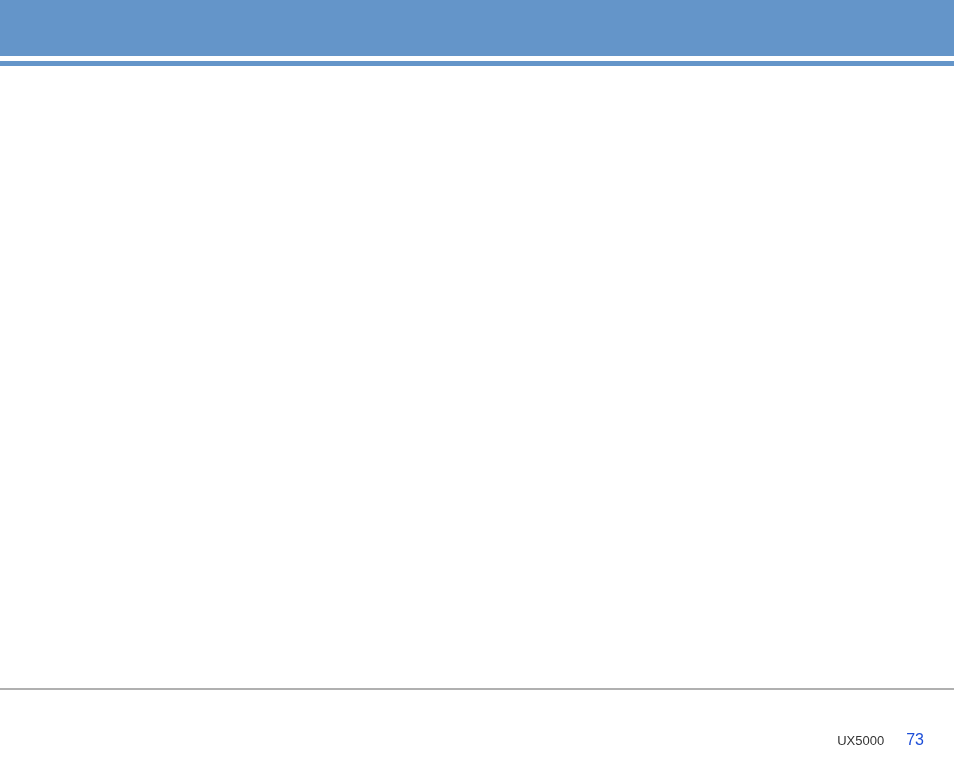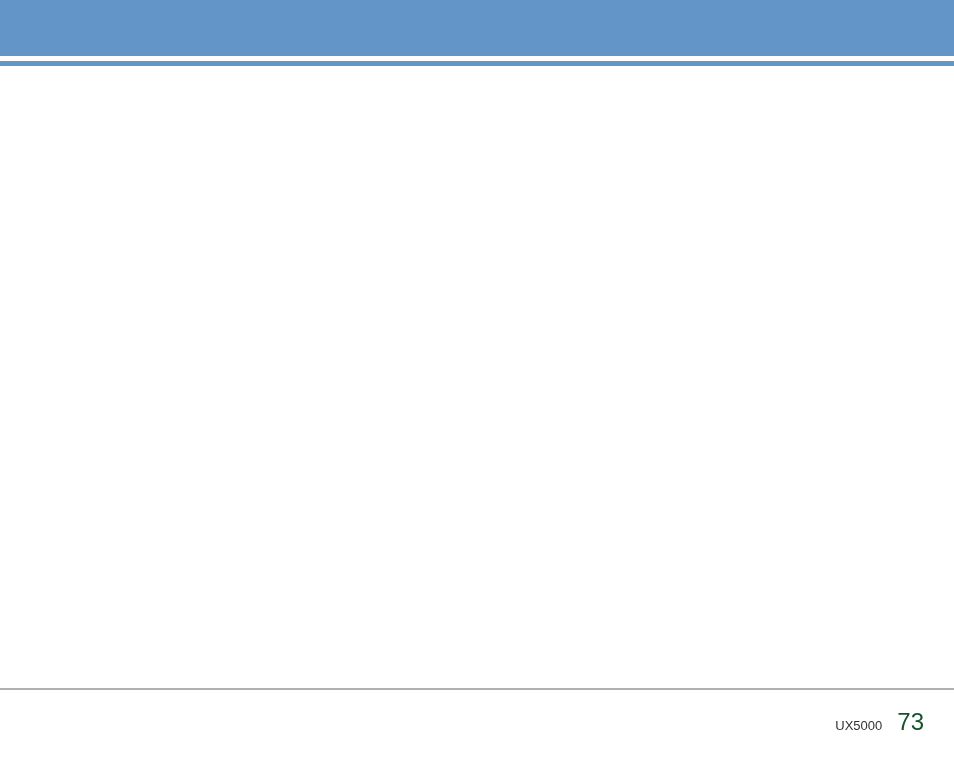--- a/index.html
+++ b/index.html
@@ -45,29 +45,30 @@
       background: #ffffff;
       display: flex;
       align-items: flex-start;
       justify-content: flex-end;
       padding-right: 30px;
       padding-top: 18px;
     }
     .footer-text {
       display: flex;
       align-items: baseline;
-      gap: 15px;
+      gap: 22px;
+      margin-top: 23px;
     }
     .footer-label {
       font-size: 13px;
       color: #333333;
     }
     .footer-page {
-      font-size: 24px;
-      color: #14532d;
+      font-size: 16px;
+      color: #1d4ed8;
     }
   </style>
 </head>
 <body>
 
 <div class="header-band"></div>
 <div class="header-gap"></div>
 <div class="header-line"></div>
 <div class="content-area"></div>
 <div class="footer-line"></div>

